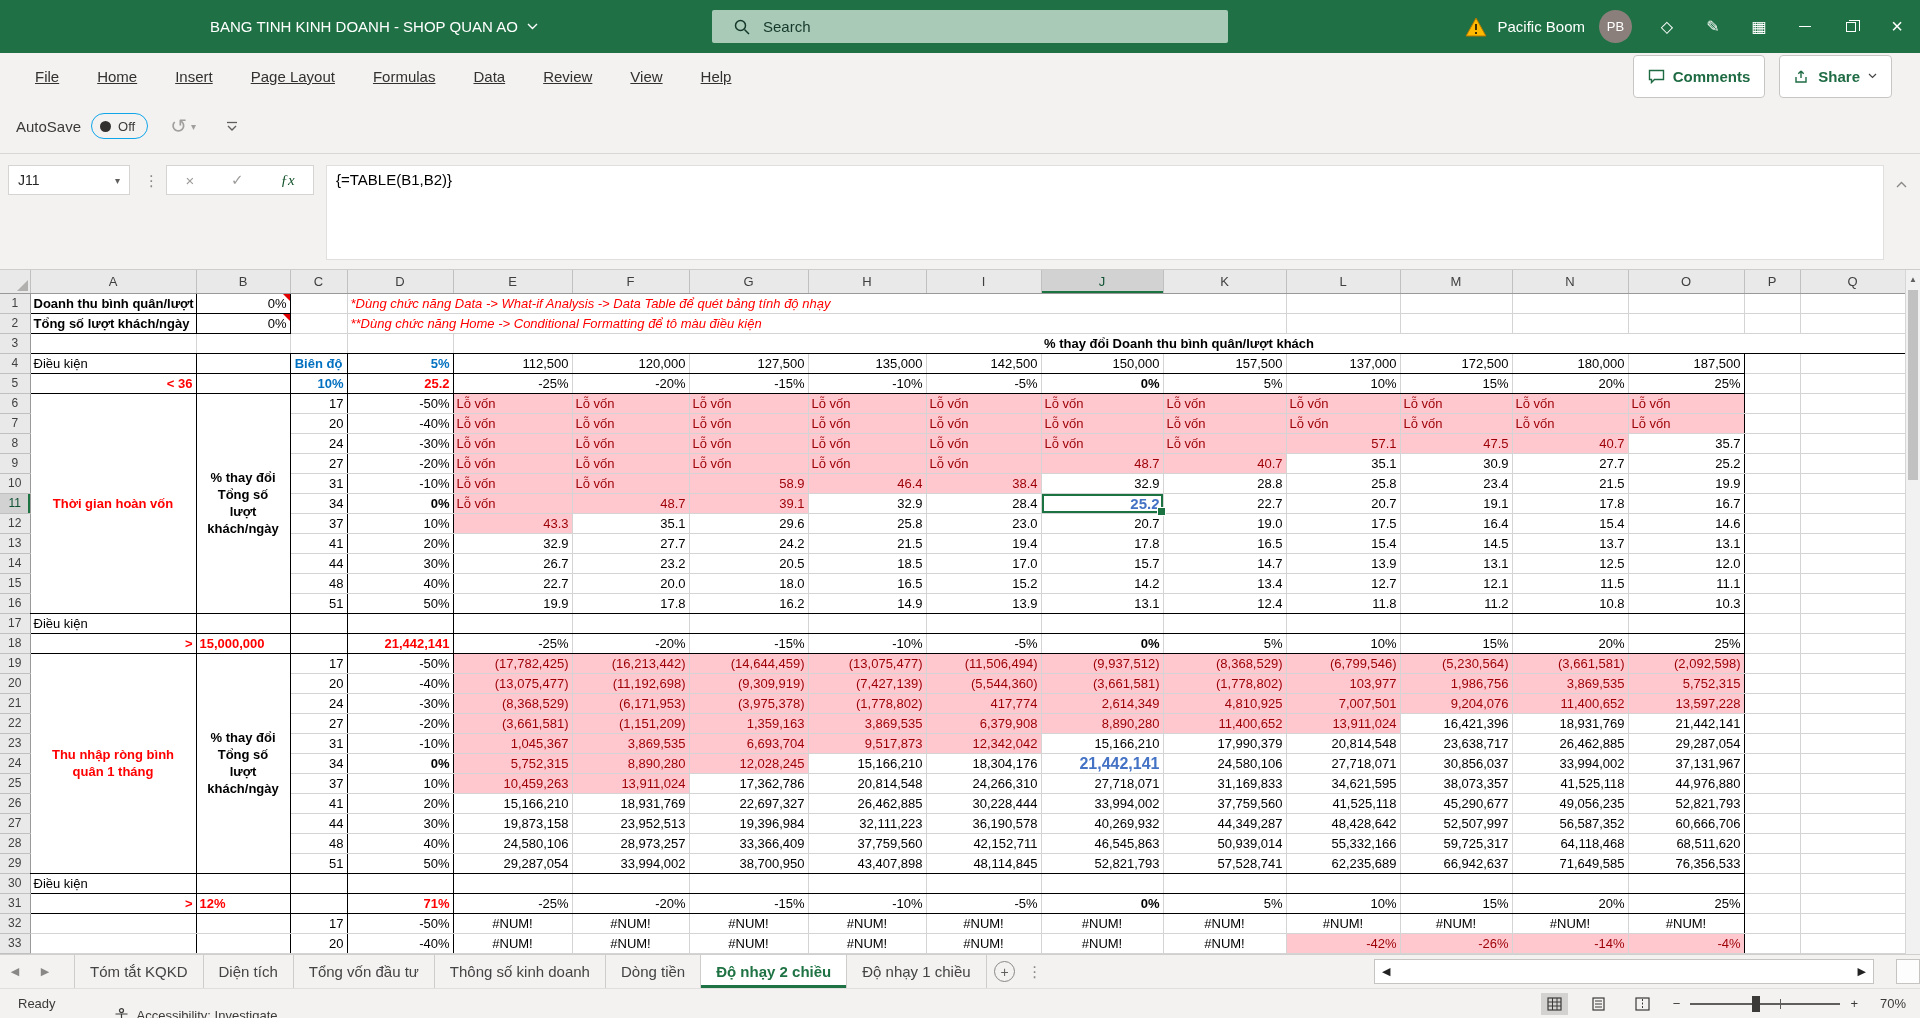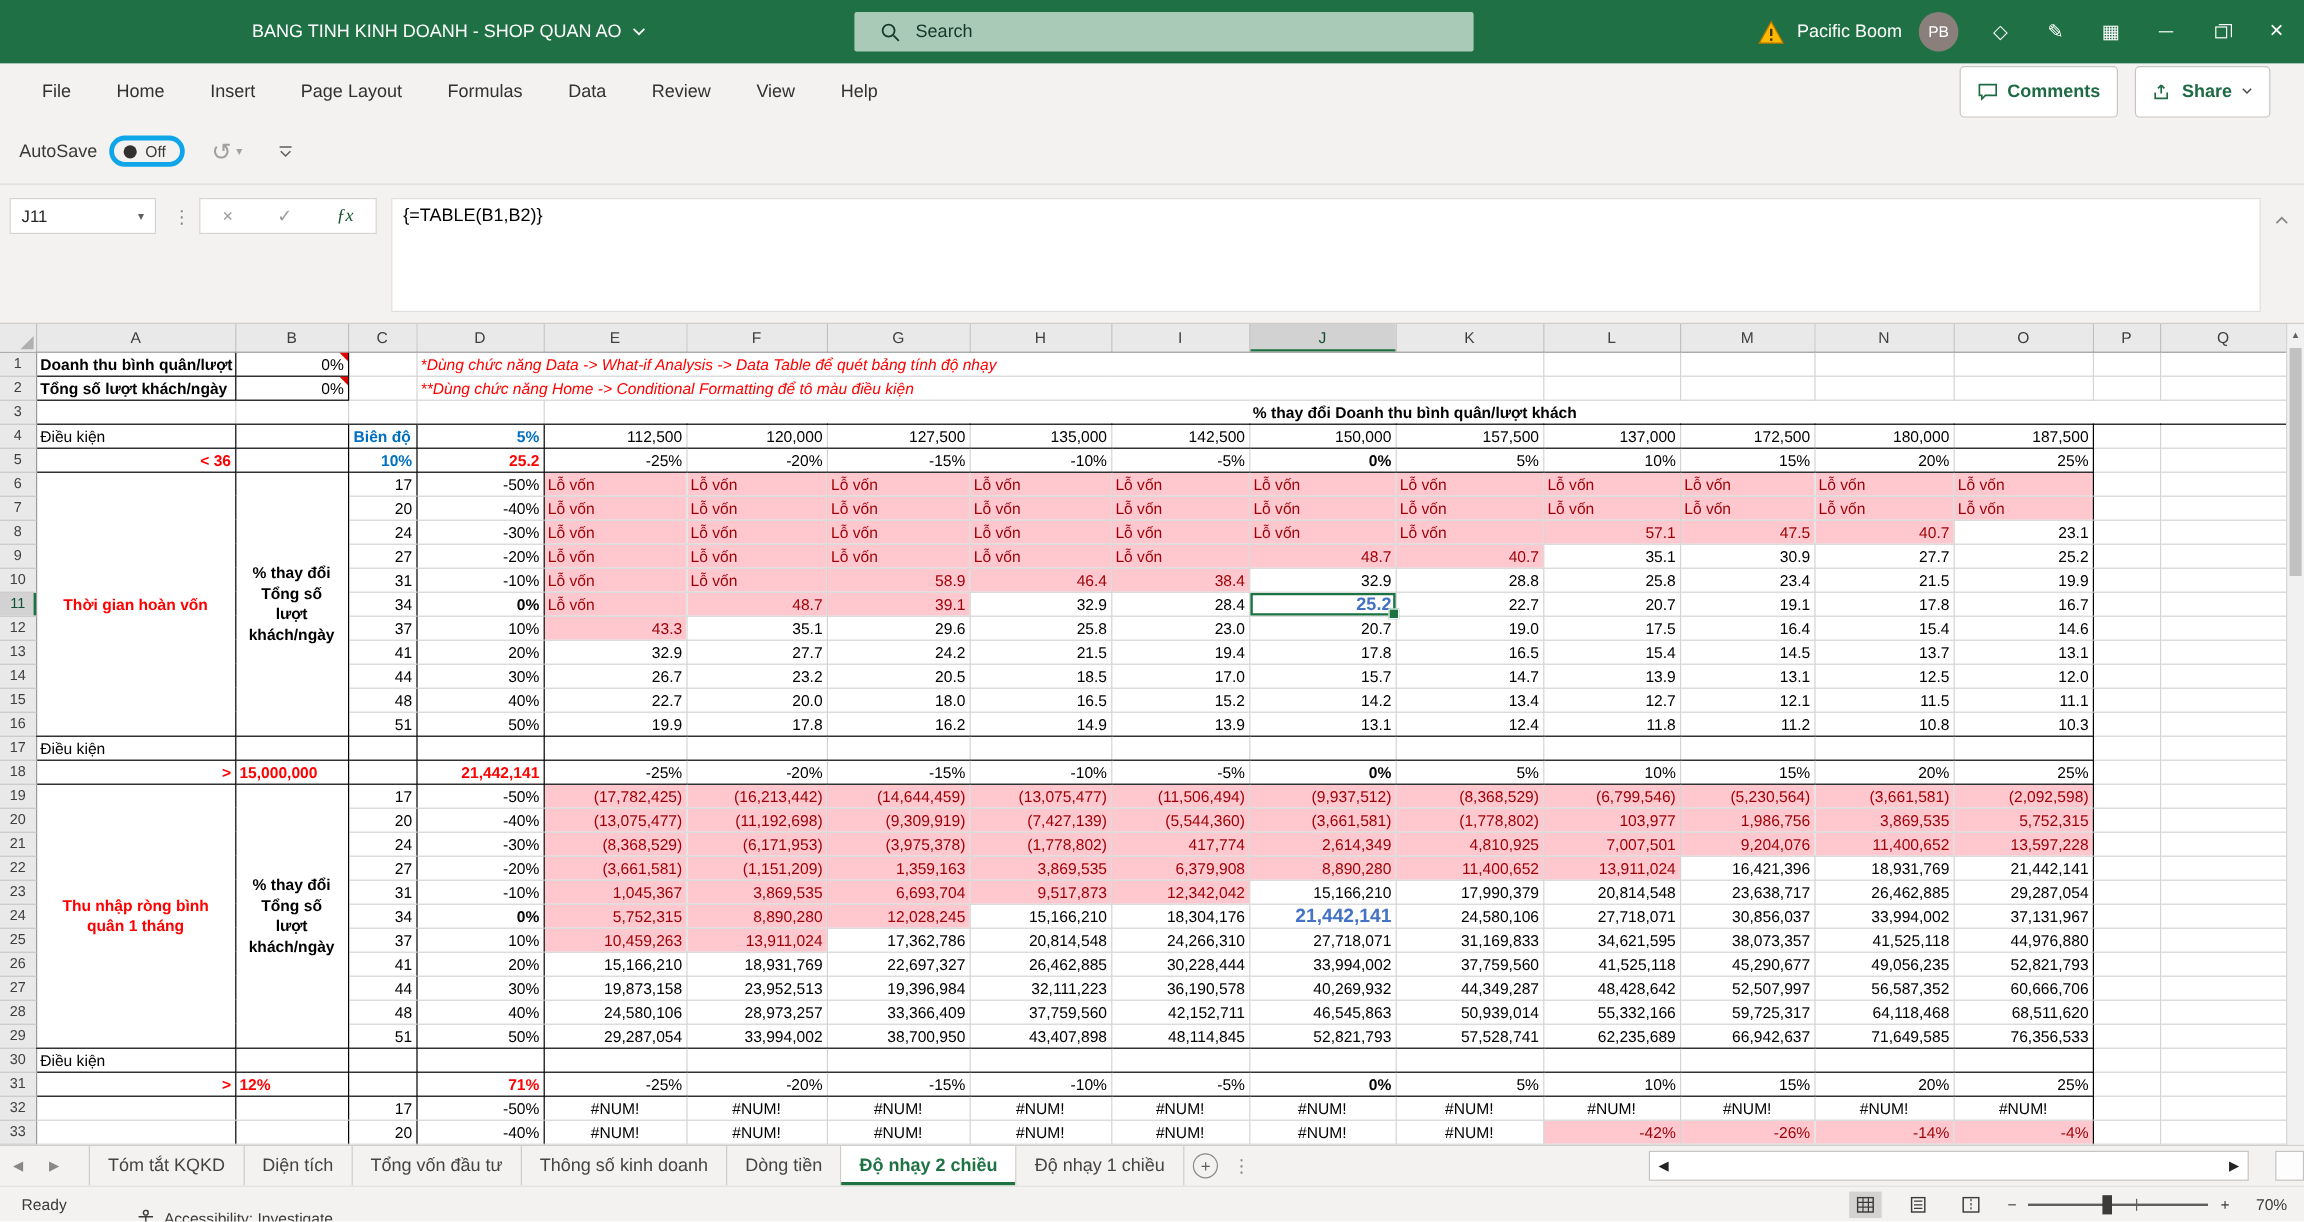--- a/index.html
+++ b/index.html
@@ -14,31 +14,31 @@
   .tb-right{position:absolute;right:0;top:0;height:53px;display:flex;align-items:center;}
   .tbi{width:46px;height:53px;display:flex;align-items:center;justify-content:center;font-size:16px;color:#fff;}
   .user-name{font-size:15px;margin:0 2px 0 10px;white-space:nowrap;}
   .avatar{width:33px;height:33px;border-radius:50%;background:#8a7f7b;display:flex;align-items:center;justify-content:center;
           font-size:13px;margin:0 12px;color:#fff;}
   .min-glyph{display:block;width:12px;height:1px;background:#fff;}
   .restore-glyph{display:block;width:10px;height:10px;border:1px solid #fff;position:relative;}
   .restore-glyph::before{content:"";position:absolute;left:2px;top:-3px;width:10px;height:10px;border-top:1px solid #fff;border-right:1px solid #fff;}
 
   
-  .menubar{height:46px;background:#f3f2f1;display:flex;align-items:center;position:relative;color:#323130;}
+  .menubar{height:46px;background:#f3f2f1;display:flex;align-items:center;position:relative;color:#323130;text-decoration:underline;}
   .menu-tabs{display:flex;margin-left:16px;}
   .menu-tab{padding:0 19px;height:46px;display:flex;align-items:center;font-size:15px;cursor:default;}
   .mb-right{position:absolute;right:28px;display:flex;gap:14px;align-items:center;}
   .pill-btn{height:43px;border:1px solid #c8c6c4;border-radius:4px;background:#fff;display:flex;align-items:center;
             gap:8px;padding:0 14px;font-size:15px;color:#1e6b43;font-weight:700;}
 
   
   .qat{height:55px;background:#f3f2f1;border-bottom:1px solid #d8d6d4;display:flex;align-items:center;
        padding-left:16px;color:#3b3a39;font-size:15px;}
-  .autosave-toggle{display:flex;align-items:center;gap:7px;border:4px solid #0ea5e9;border-radius:13px;height:26px;
+  .autosave-toggle{display:flex;align-items:center;gap:7px;border:1px solid #0ea5e9;border-radius:13px;height:26px;
                    padding:0 12px 0 8px;font-size:13px;margin-left:10px;}
   .dot{width:11px;height:11px;background:#323130;border-radius:50%;}
   .undo{color:#a19f9d;font-size:20px;margin-left:22px;}
   .small-chev{color:#a19f9d;font-size:10px;margin-left:4px;}
   .qat-collapse{margin-left:30px;display:flex;}
 
   
   .fbar{height:116px;background:#f3f2f1;position:relative;border-bottom:1px solid #cfcdcb;}
   .namebox{position:absolute;left:8px;top:11px;width:122px;height:30px;background:#fff;border:1px solid #d6d4d2;
            display:flex;align-items:center;font-size:14px;color:#242424;padding:0 9px;}
@@ -400,21 +400,21 @@
             <td class="pink">Lỗ vốn</td>
             <td class="pink">Lỗ vốn</td>
             <td class="pink">Lỗ vốn</td>
             <td class="pink">Lỗ vốn</td>
             <td class="pink">Lỗ vốn</td>
             <td class="pink">Lỗ vốn</td>
             <td class="pink">Lỗ vốn</td>
             <td class="pink r">57.1</td>
             <td class="pink r">47.5</td>
             <td class="pink r">40.7</td>
-            <td class="r br">23.1</td>
+            <td class="r br">35.7</td>
             <td class=""></td>
             <td class=""></td>
           </tr>
           <tr>
             <th class="rh">9</th>
             <td class="r br">27</td>
             <td class="r br">-20%</td>
             <td class="pink">Lỗ vốn</td>
             <td class="pink">Lỗ vốn</td>
             <td class="pink">Lỗ vốn</td>

